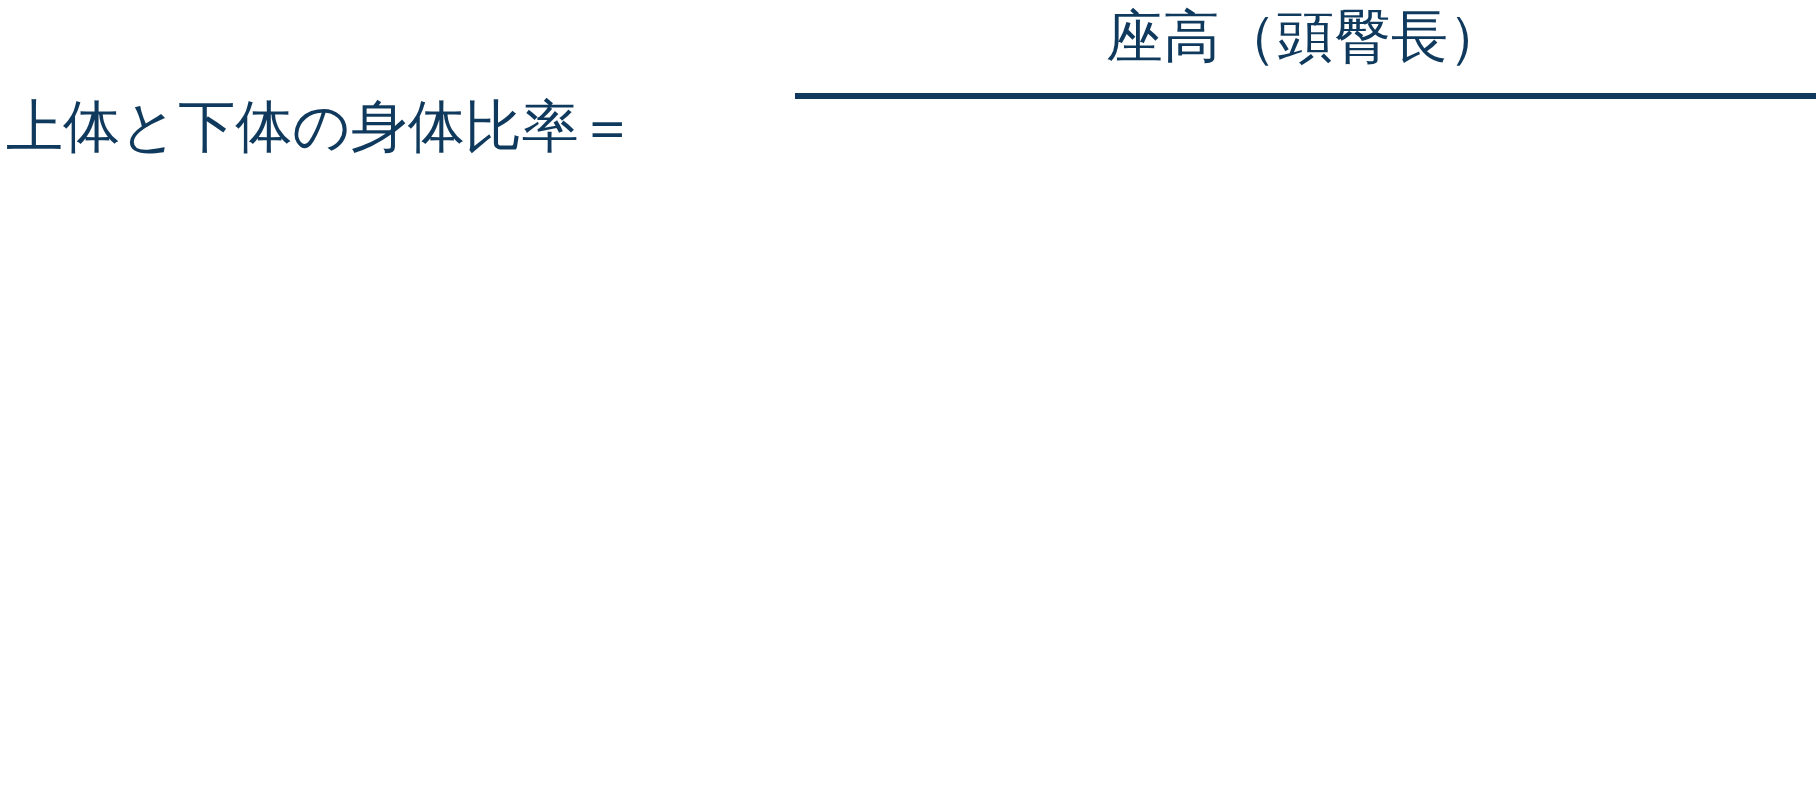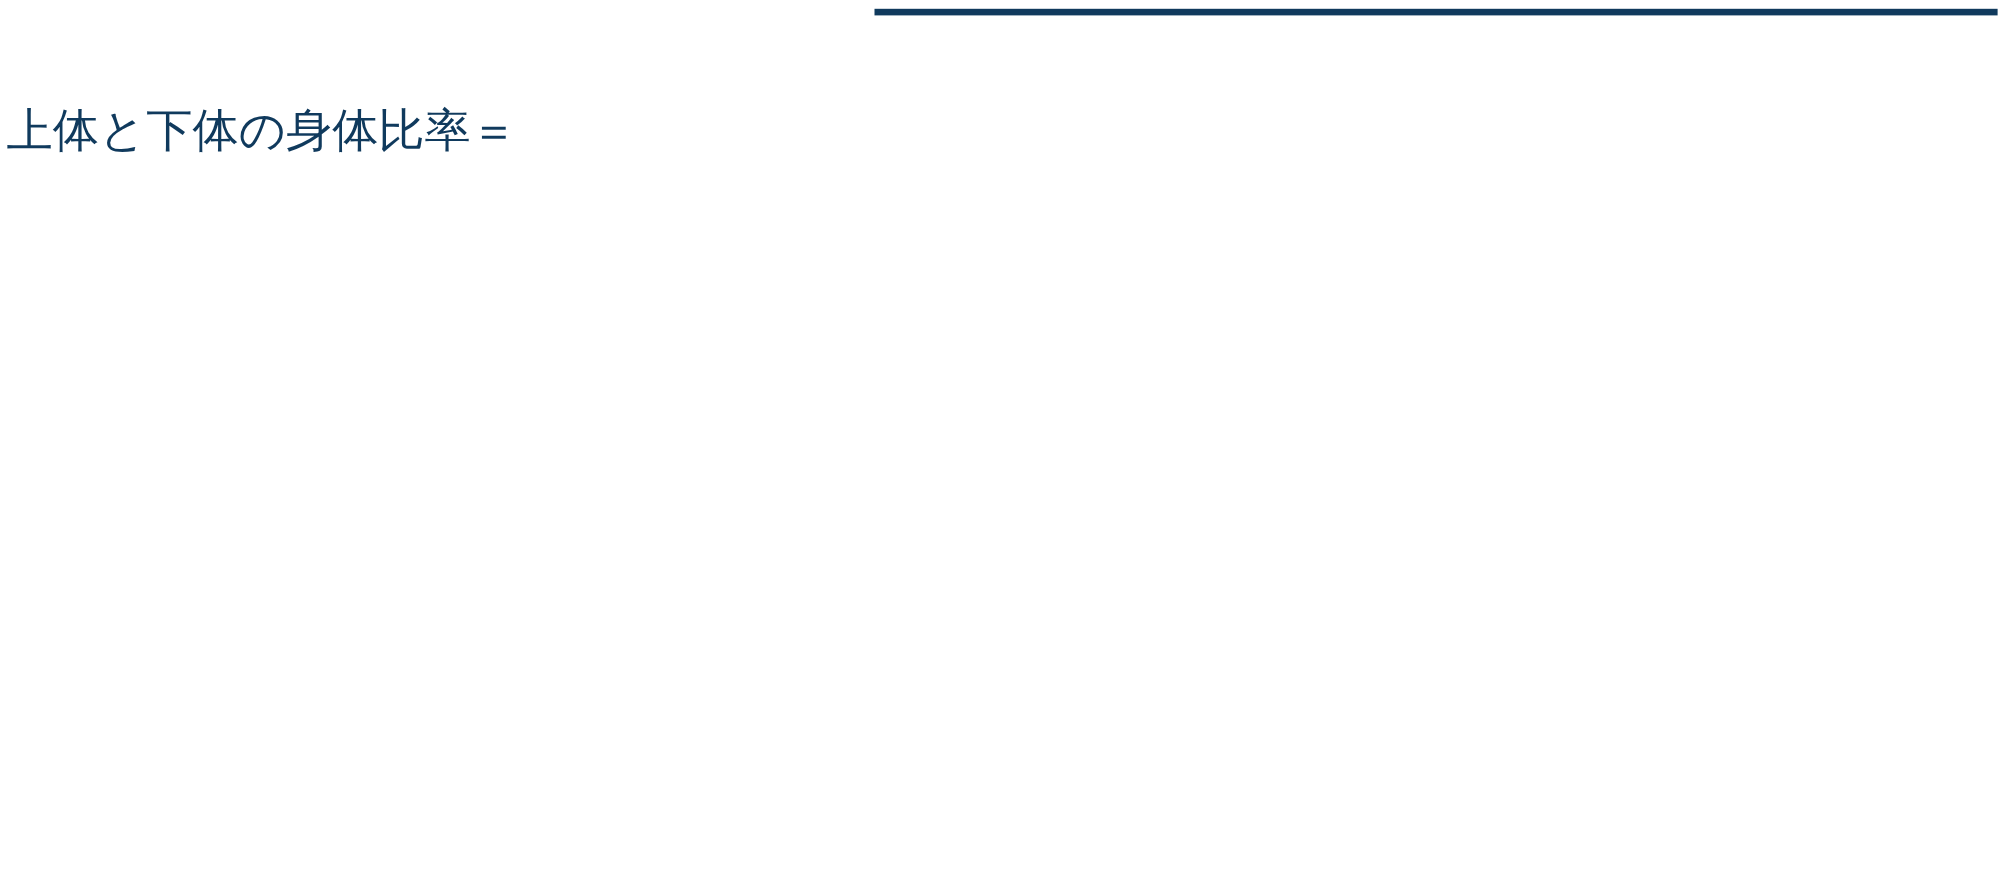--- a/index.html
+++ b/index.html
@@ -38,21 +38,21 @@
   }
 
   .formula-2 {
     left: 0px;
     top: 430px;
     width: 1816px;
     height: 360px;
   }
 
   .lhs {
-    font-size: 42px;
+    font-size: 57px;
     line-height: 1.0;
     white-space: nowrap;
     letter-spacing: 0px;
     font-weight: 400;
   }
 
   .lhs-1 {
     position: absolute;
     left: 6px;
     top: 98px;
@@ -96,20 +96,21 @@
 </head>
 <body>
 
 <div class="canvas">
 
   <div class="formula formula-1">
 
     <div class="lhs lhs-1">上体と下体の身体比率＝</div>
 
     <div class="fraction fraction-1">
+      <div class="numerator">座高（頭臀長）</div>
       <div class="rule"></div>
     </div>
 
   </div>
 
   <div class="formula formula-2">
 
     
 
     

